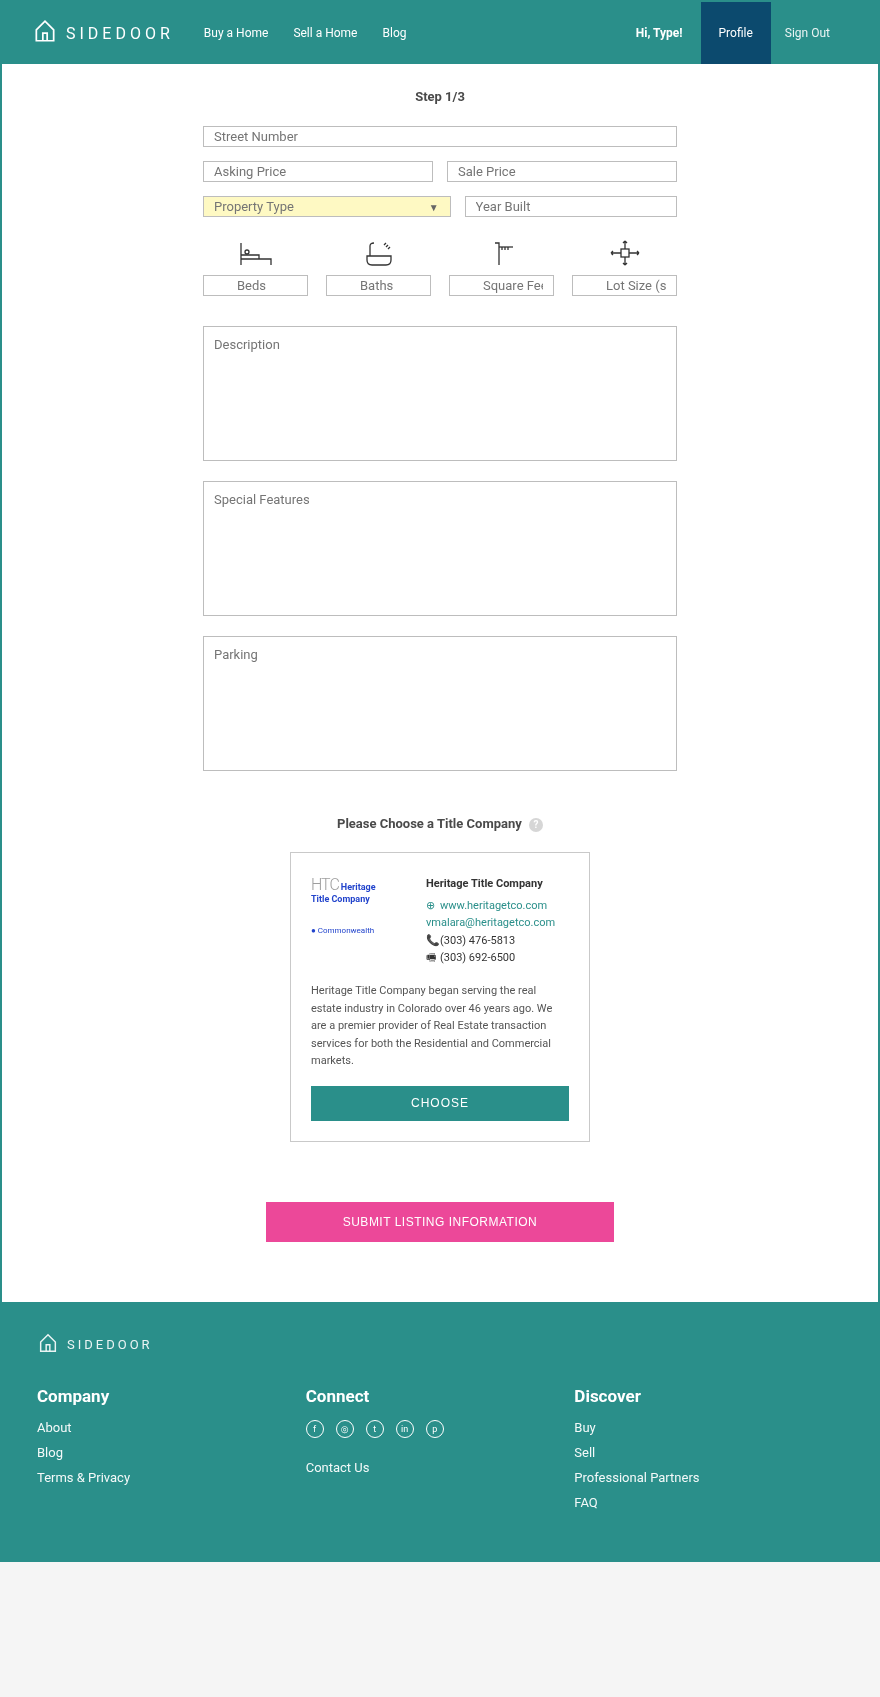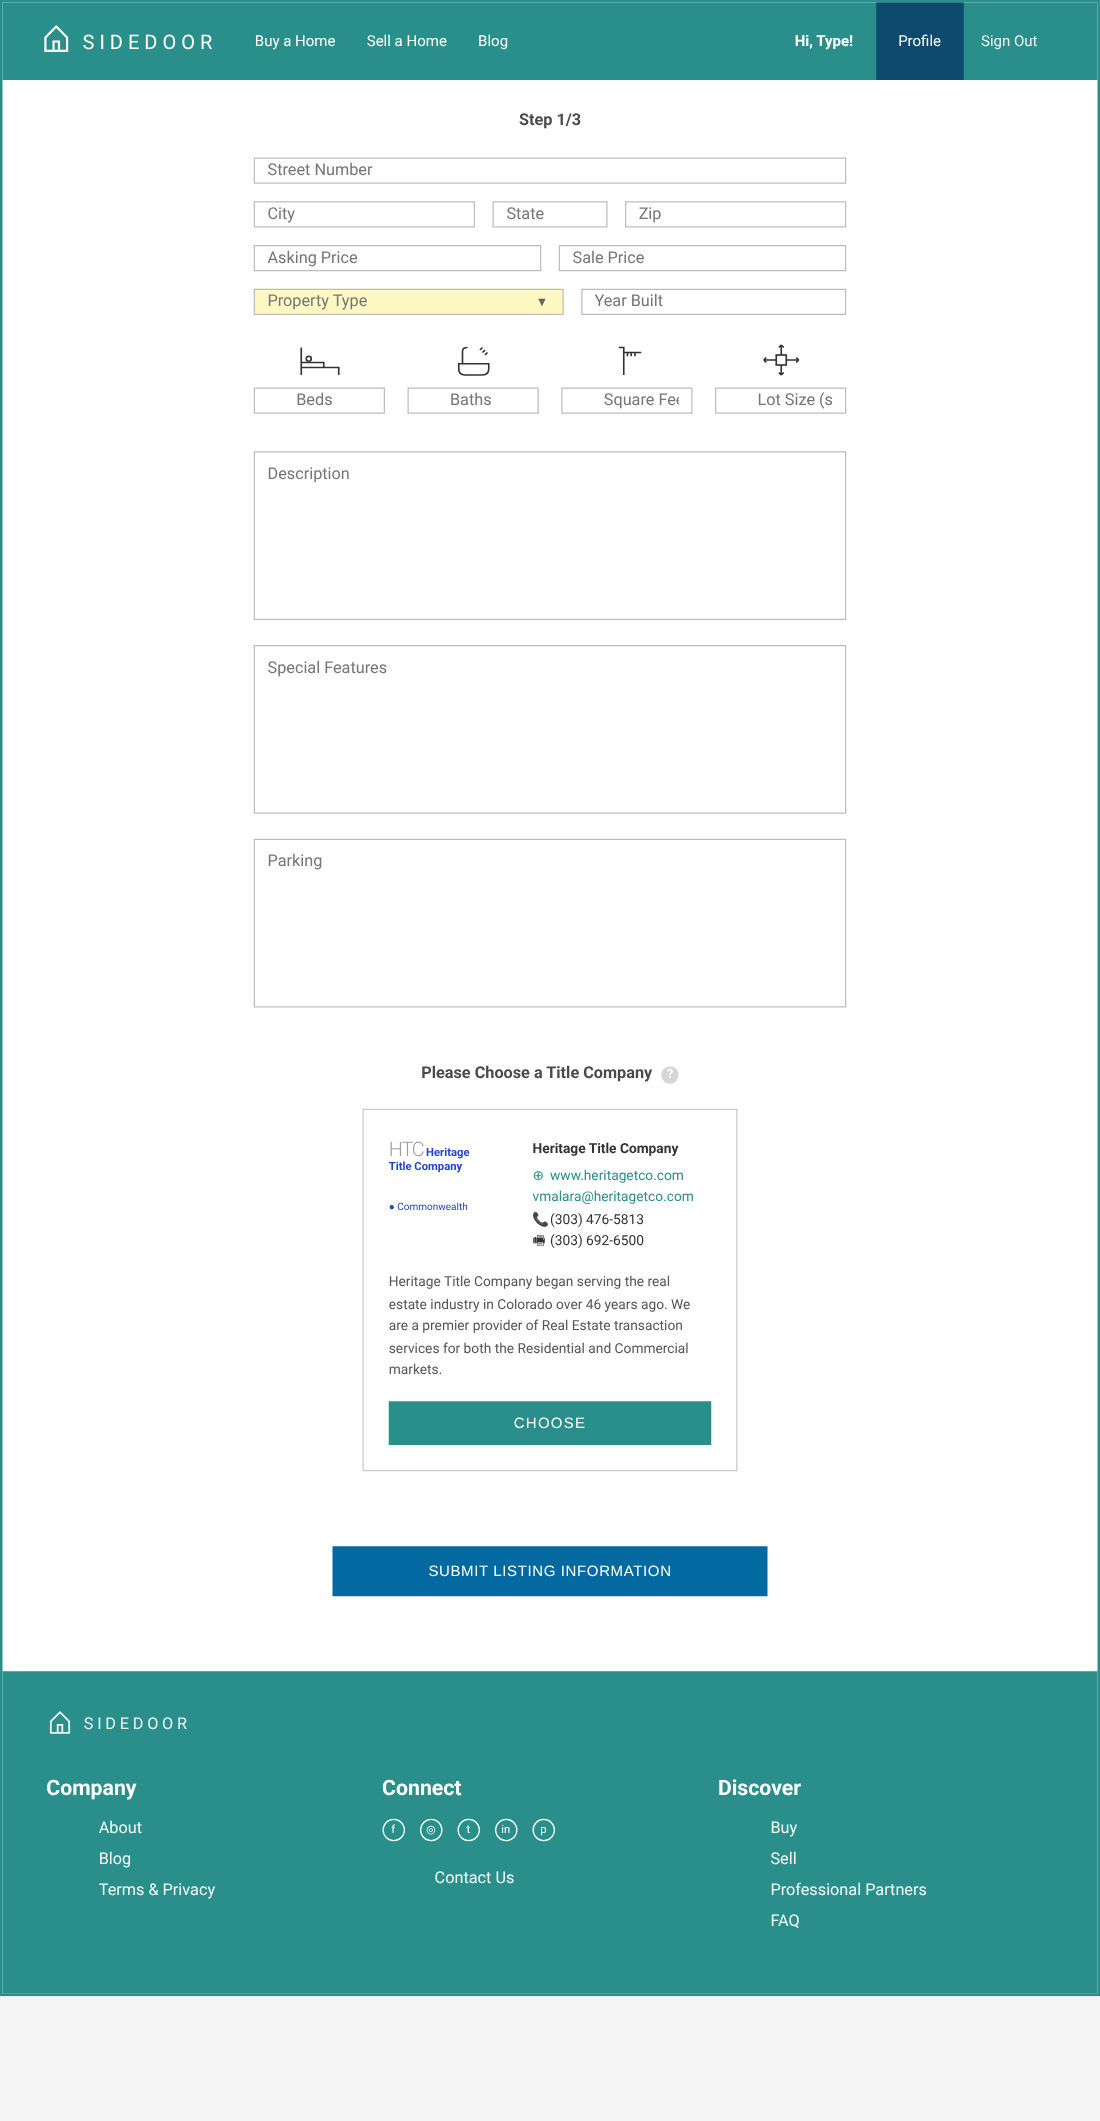--- a/index.html
+++ b/index.html
@@ -43,30 +43,30 @@
   .htc { font-size: 16px; font-weight: 300; color: #9e9e9e; letter-spacing: -1px; }
   .htc-sub { color: #2244cc; font-size: 9px; font-weight: 700; margin-left: 2px; }
   .htc-cw { color: #2244cc; font-size: 8px; margin-top: 22px; }
   .card-info { flex: 1; font-size: 11px; line-height: 1.6; }
   .c-name { font-weight: 700; color: #333; margin-bottom: 4px; }
   .c-link { color: #2a8f8a; }
   .c-line { color: #333; }
   .c-line .ic, .c-link .ic { display: inline-block; width: 11px; margin-right: 3px; }
   .card-desc { font-size: 11px; color: #555; line-height: 1.6; margin-bottom: 16px; }
   .choose-btn { width: 100%; height: 35px; background: #2a8f8a; color: #fff; font-size: 12px; letter-spacing: 1px; border: none; cursor: pointer; }
-  .submit { display: block; width: 348px; margin: 60px auto 0; height: 40px; background: #0369a1; color: #fff; font-size: 12px; letter-spacing: 0.5px; border: none; cursor: pointer; }
+  .submit { display: block; width: 348px; margin: 60px auto 0; height: 40px; background: #ec4899; color: #fff; font-size: 12px; letter-spacing: 0.5px; border: none; cursor: pointer; }
   
   .footer { background: #2a8f8a; padding: 30px 35px 40px; color: #fff; }
   .flogo { display: flex; align-items: center; gap: 8px; margin-bottom: 28px; }
   .flogo svg { width: 22px; height: 22px; opacity: 0.9; }
   .flogo .brand { font-size: 13px; letter-spacing: 3px; opacity: 0.9; }
   .fcols { display: flex; }
   .fcol { flex: 1; }
   .fcol h4 { font-size: 17px; margin-bottom: 14px; }
-  .fcol a { display: block; color: #fff; text-decoration: none; font-size: 13px; margin-bottom: 10px; opacity: 0.95; cursor: pointer; margin-left: 42px; }
+  .fcol a { display: block; color: #fff; text-decoration: none; font-size: 13px; margin-bottom: 10px; opacity: 0.95; cursor: pointer; }
   .social { display: flex; gap: 12px; margin-bottom: 22px; }
   .social span { width: 18px; height: 18px; border: 1.5px solid #fff; border-radius: 50%; display: flex; align-items: center; justify-content: center; font-size: 9px; cursor: pointer; }
 </style>
 </head>
 <body>
 
 <div class="page">
 
   <header class="header">
     <div class="logo-wrap">
@@ -91,25 +91,20 @@
   </header>
 
   <main class="main">
     <div class="step">Step 1/3</div>
 
     <div class="form-wrap">
       <div class="row">
         <input class="input fw" placeholder="Street Number" style="">
       </div>
       <div class="row">
-        <input class="input" style="flex: 2 1 0%;" placeholder="City">
-        <input class="input" style="flex: 0.9 1 0%;" placeholder="State">
-        <input class="input" style="flex: 2 1 0%;" placeholder="Zip">
-      </div>
-      <div class="row">
         <input class="input fw" placeholder="Asking Price" style="">
         <input class="input fw" placeholder="Sale Price" style="">
       </div>
       <div class="row">
         <div class="select-wrap" style="flex:1.3">
           <select class="input">
             <option>Property Type</option>
           </select>
           <span class="caret">▼</span>
         </div>

